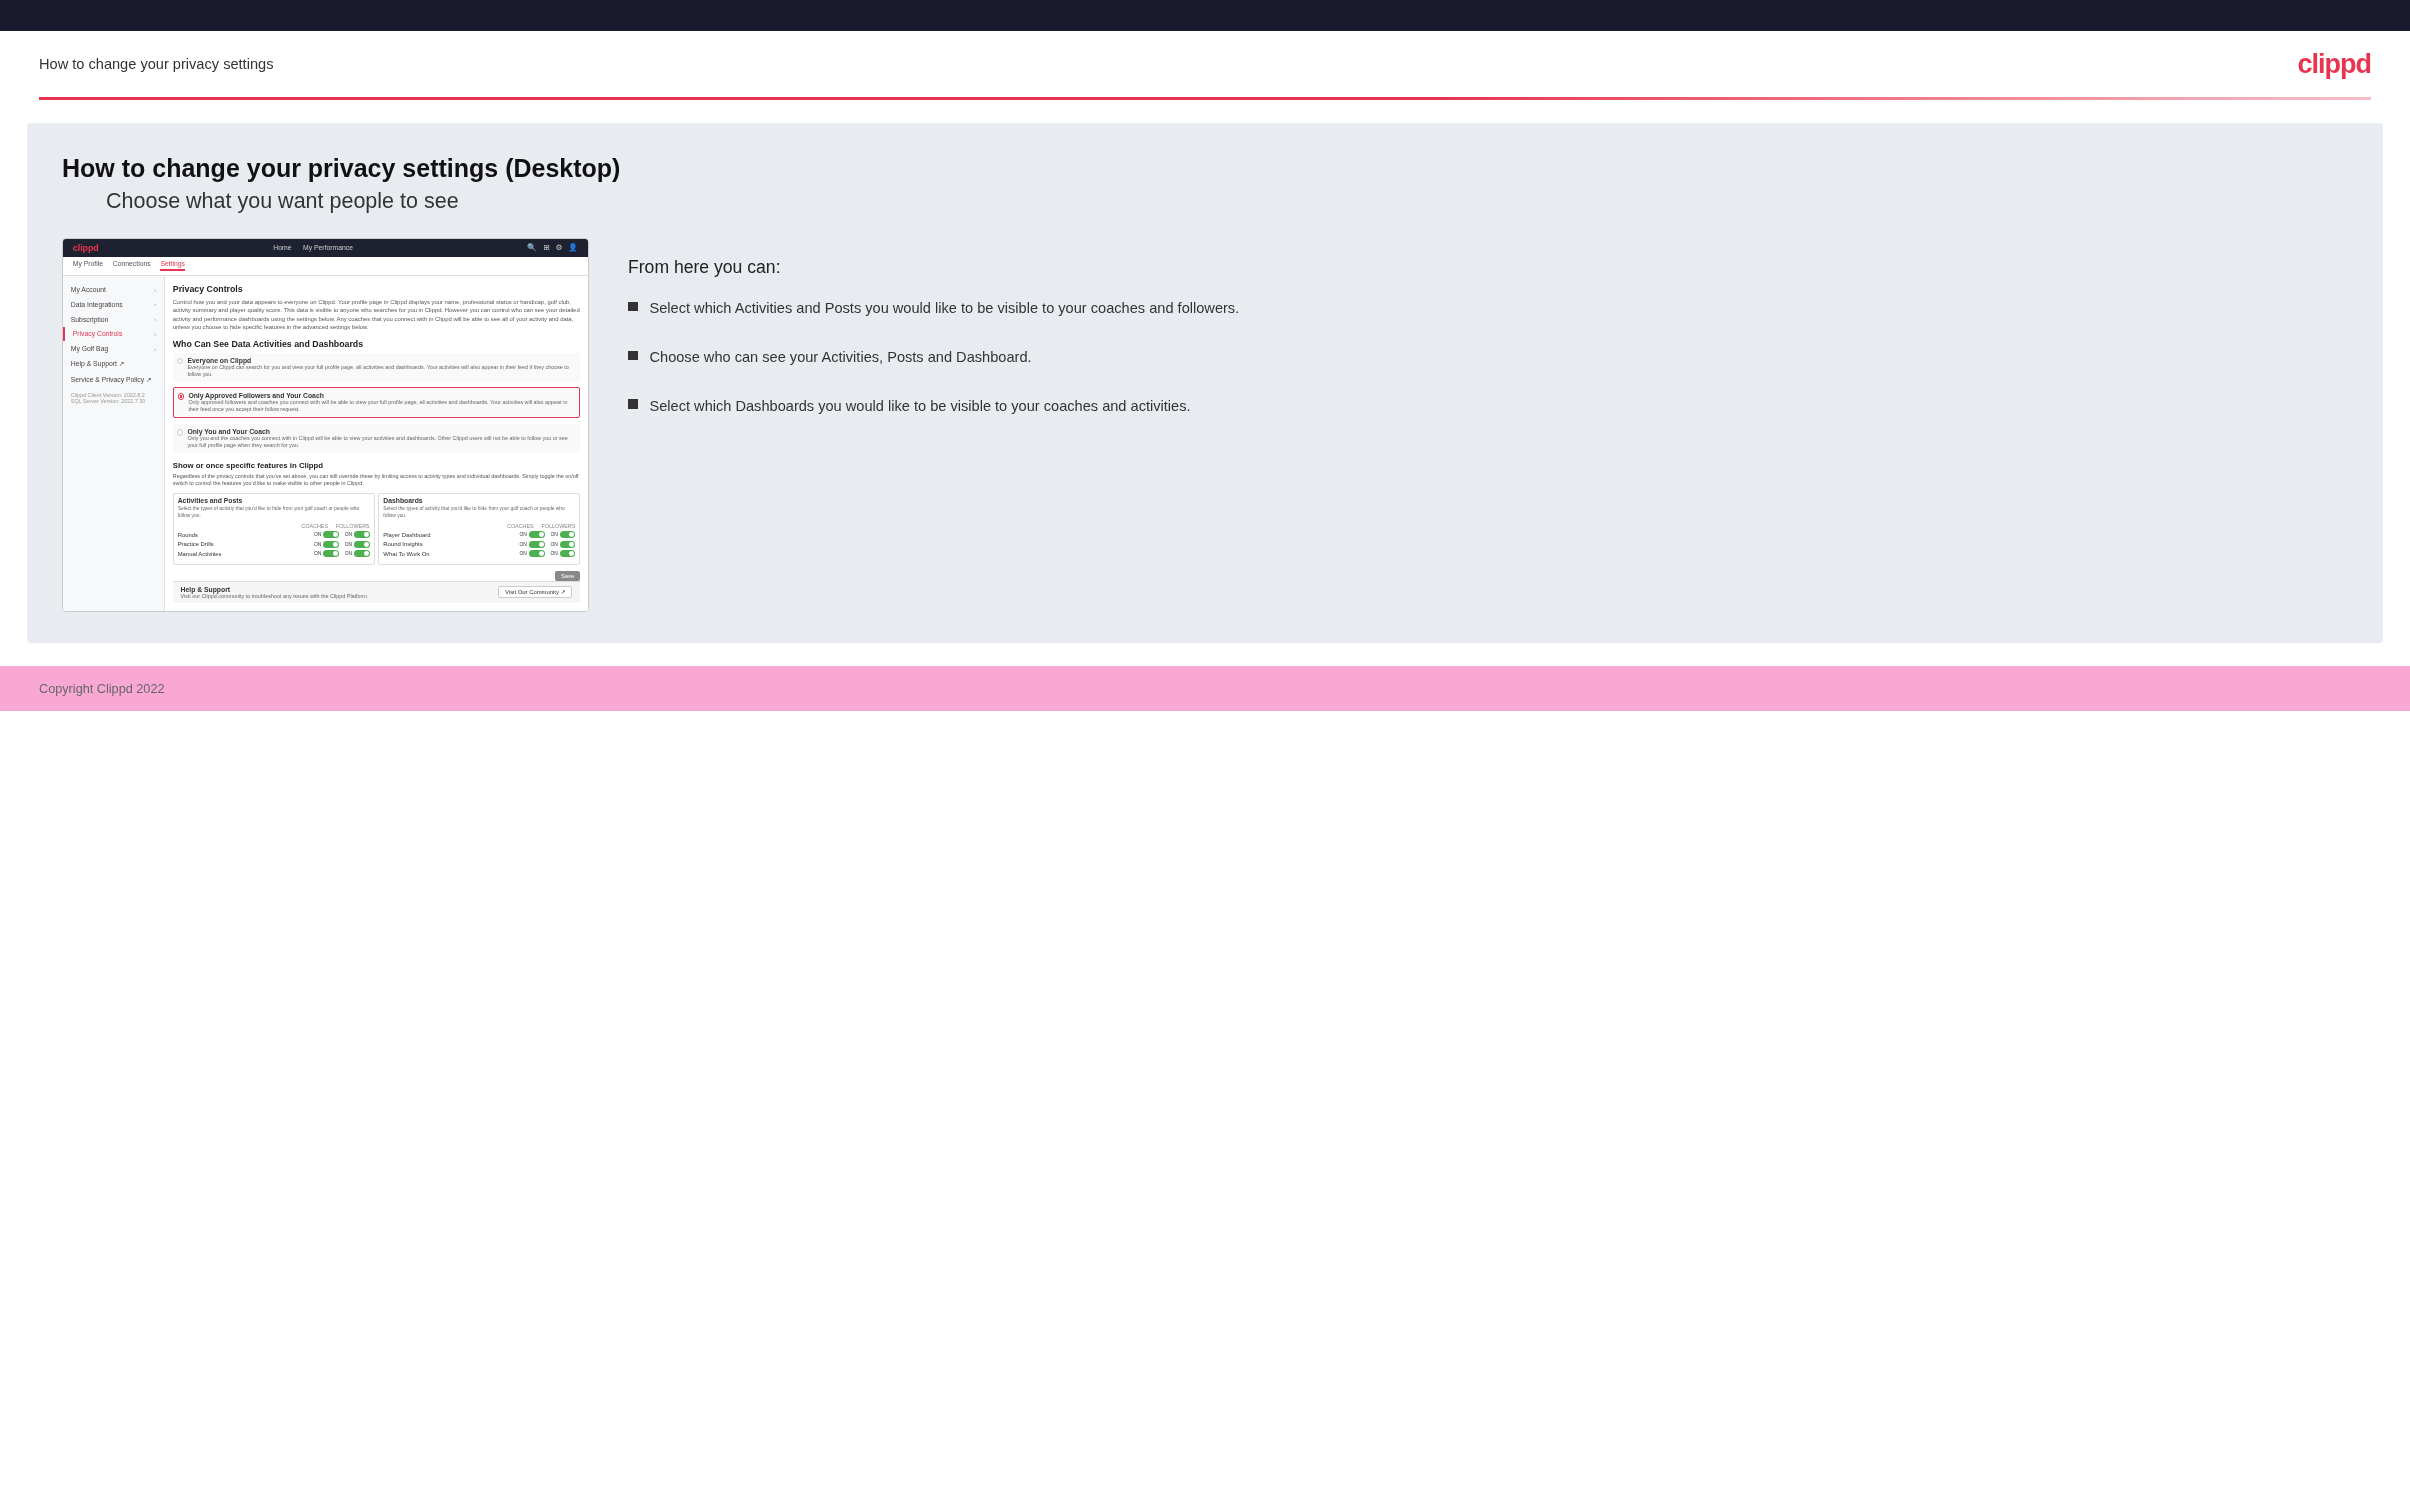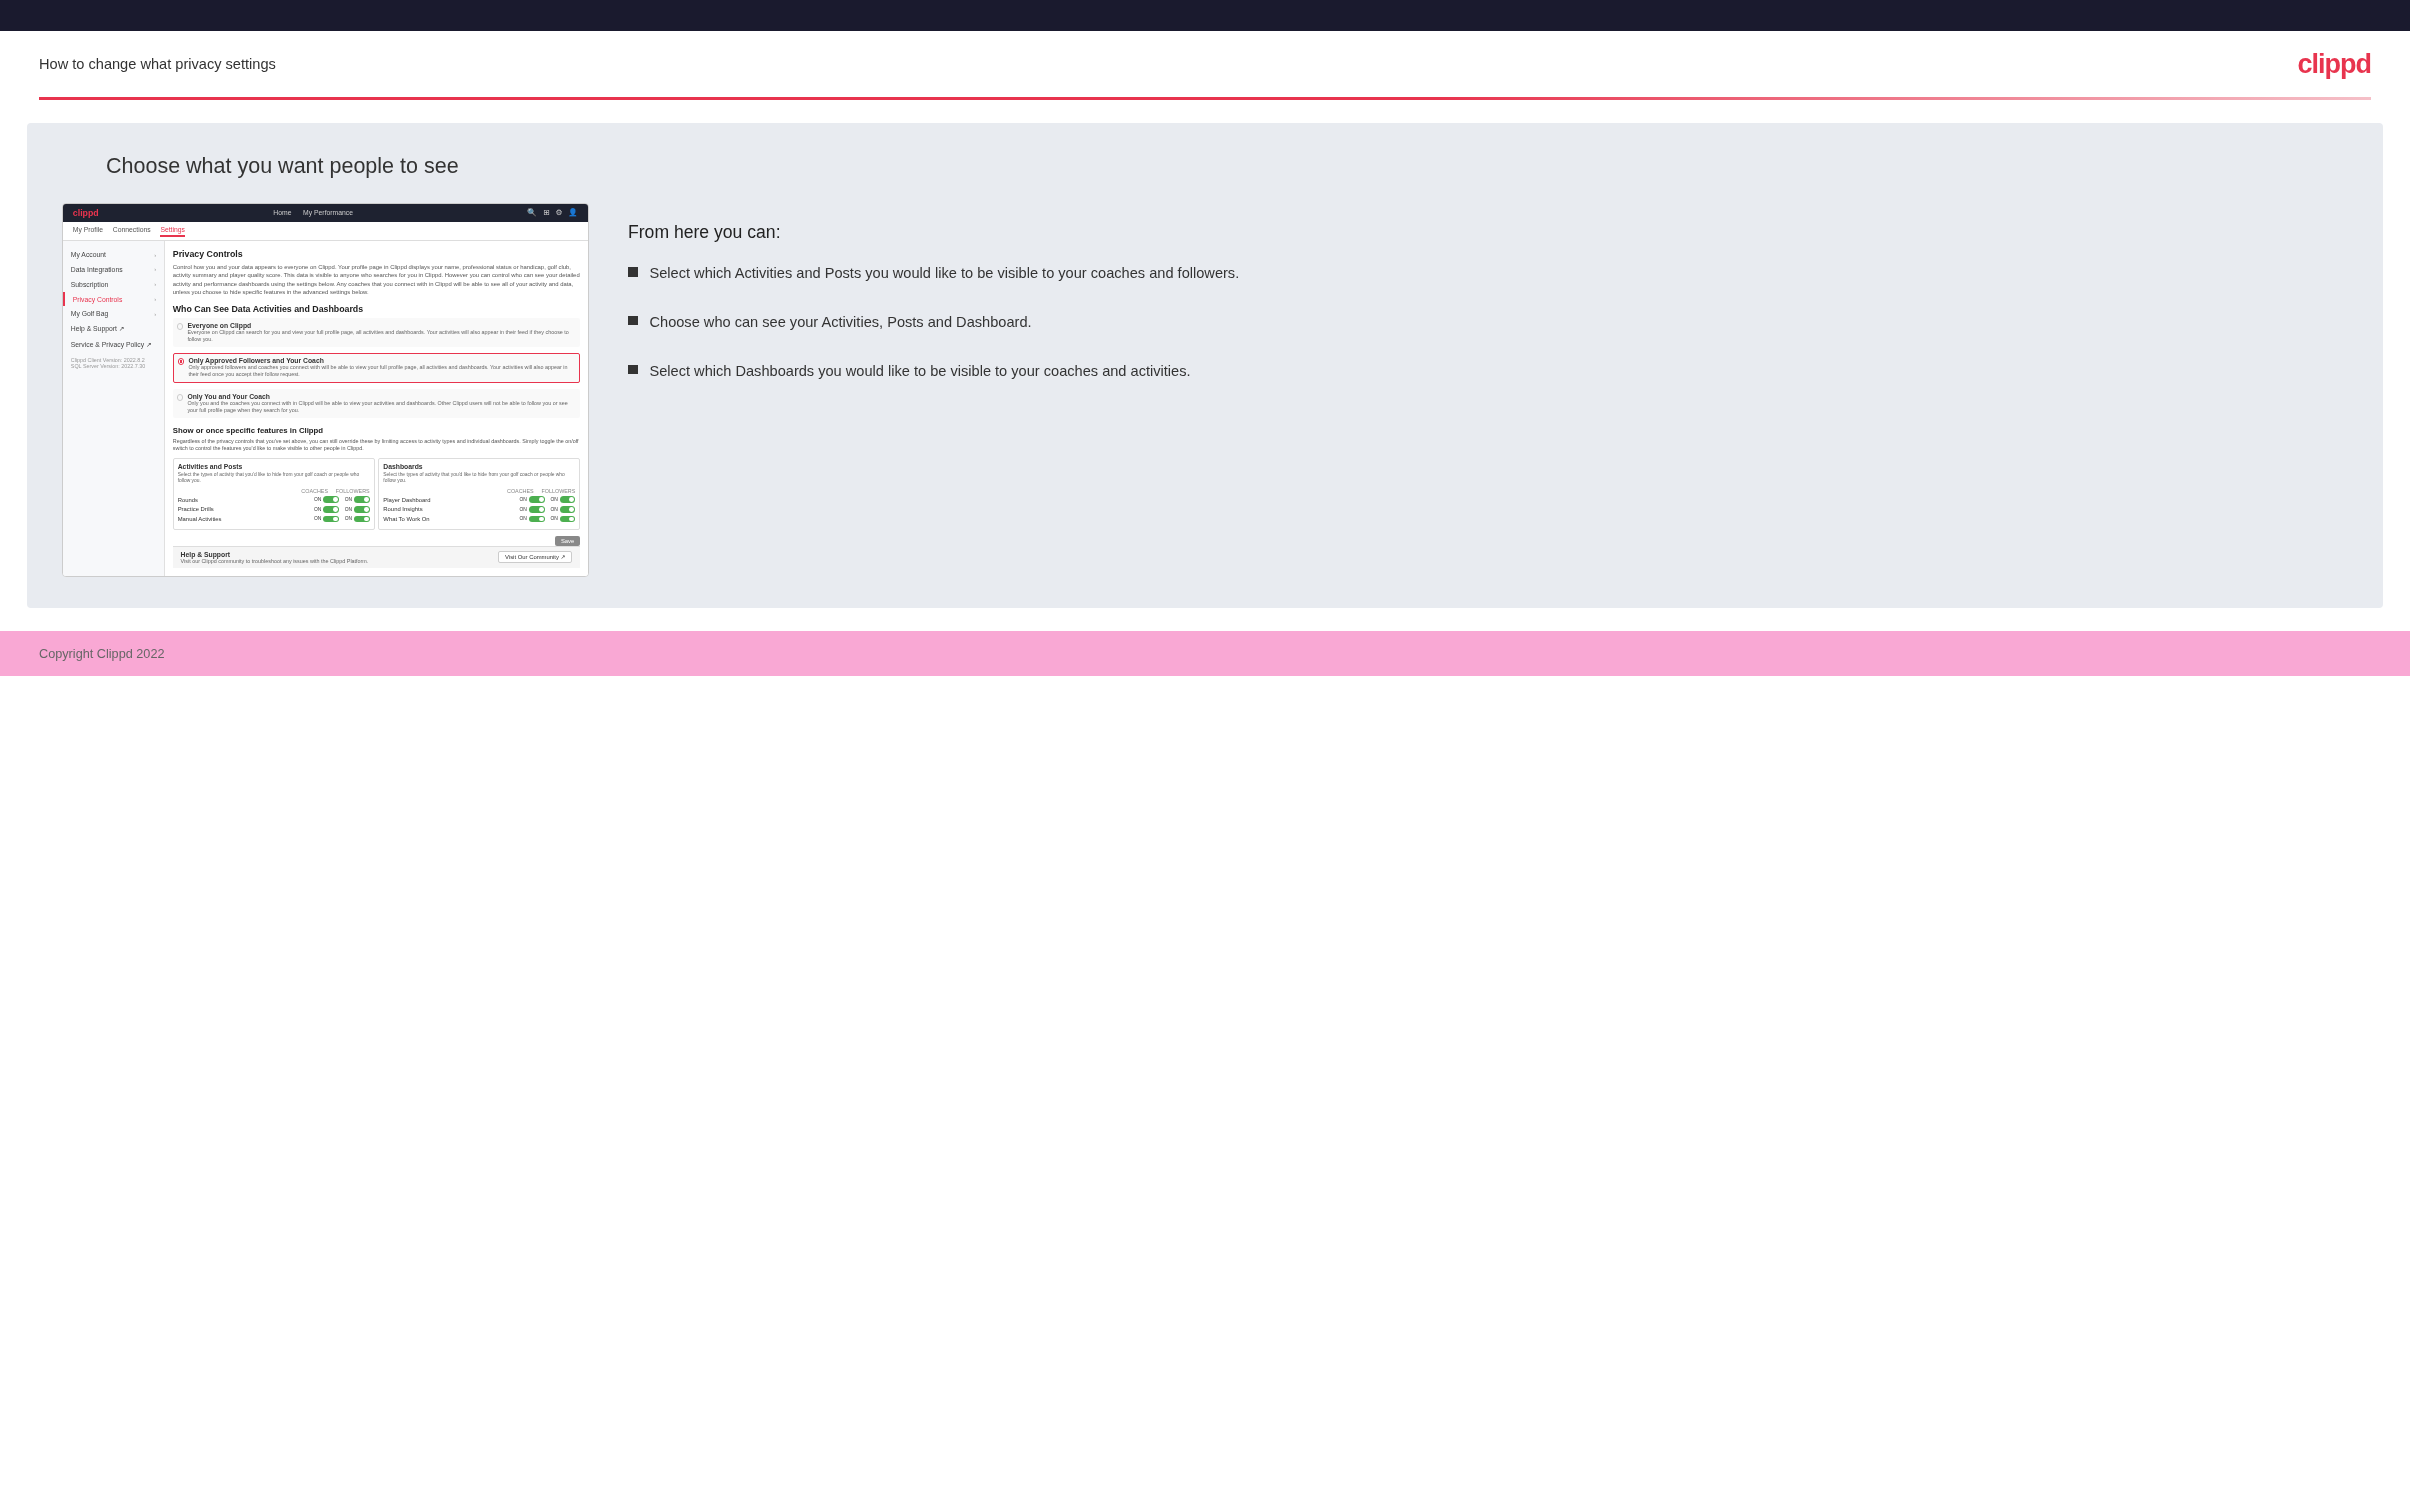--- a/index.html
+++ b/index.html
@@ -406,27 +406,28 @@
       color: #666;
       background: #f9a8d4;
     }
   </style>
 </head>
 <body>
 
 <div class="top-bar"></div>
 
 <div class="header">
-  <span class="header-title">How to change what privacy settings</span>
+  <span class="header-title">How to change your privacy settings</span>
   <span class="logo">clippd</span>
 </div>
 
 <div class="divider"></div>
 
 <div class="main-content">
+  <div class="page-heading">How to change your privacy settings (Desktop)</div>
   <div class="page-subheading">Choose what you want people to see</div>
 
   <div class="two-col">
 
     <div class="screenshot-col">
       <div class="screenshot-mockup">
 
         <div class="mock-topbar">
           <div class="mock-logo">clippd</div>
           <div class="mock-nav">

